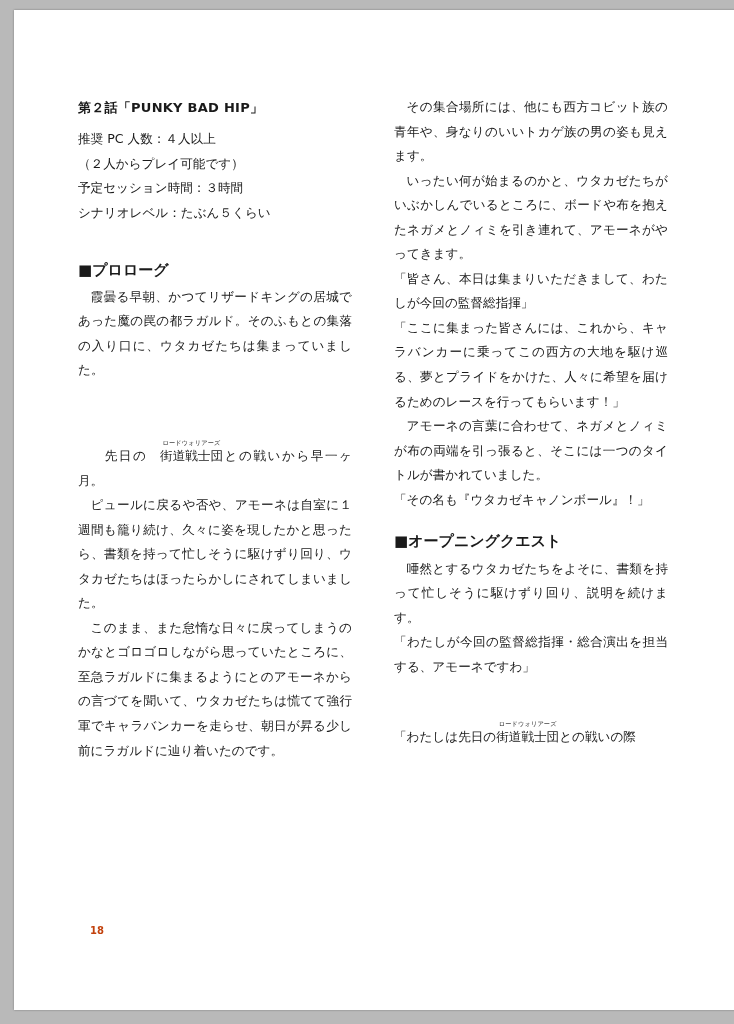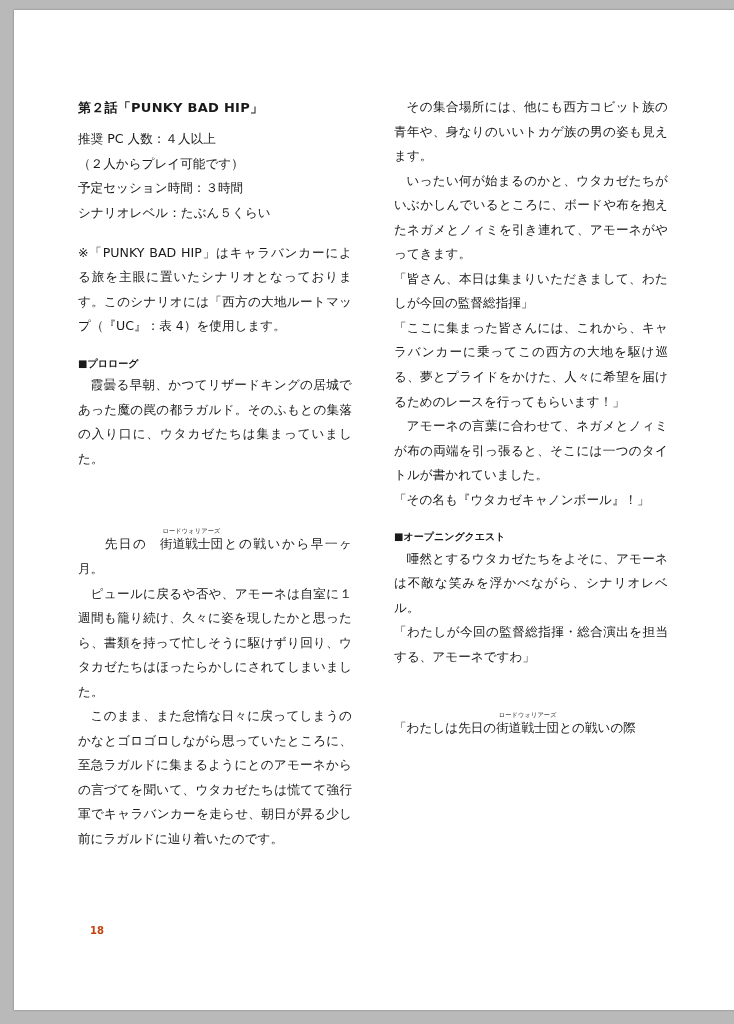--- a/index.html
+++ b/index.html
@@ -50,21 +50,21 @@
   .gap-sm { height: 7px; }
   .gap-md { height: 15px; }
   .gap-lg { height: 22px; }
   .title {
     font-weight: bold;
     font-size: 13px;
     letter-spacing: 0.02em;
   }
   .subhead {
     font-weight: bold;
-    font-size: 10px;
+    font-size: 15px;
   }
   .line {
     display: block;
   }
   .ruby {
     display: inline-block;
     position: relative;
     line-height: 1;
     vertical-align: baseline;
     margin-top: 45px;
@@ -97,40 +97,39 @@
     <div class="columns">
 
       <div class="col">
         <p class="title">第２話「PUNKY BAD HIP」</p>
         <div class="gap-sm"></div>
         <p class="line">推奨 PC 人数：４人以上</p>
         <p class="line">（２人からプレイ可能です）</p>
         <p class="line">予定セッション時間：３時間</p>
         <p class="line">シナリオレベル：たぶん５くらい</p>
         <div class="gap-md"></div>
-        <p>※「PUNKY BAD HIP」はキャラバンカーによる旅を主眼に置いたシナリオとなっております。このシナリオには「西方の大地ルートマップ（『UC』：表 4）を使用します。</p>
         <div class="gap-md"></div>
         <p class="subhead">■プロローグ</p>
         <p class="p-indent">霞曇る早朝、かつてリザードキングの居城であった魔の罠の都ラガルド。そのふもとの集落の入り口に、ウタカゼたちは集まっていました。</p>
         <div class="gap-lg"></div>
         <p class="p-indent">　先日の<span class="ruby"><span class="rt">ロードウォリアーズ</span><span>街道戦士団</span></span>との戦いから早一ヶ月。</p>
         <p class="p-indent">ピュールに戻るや否や、アモーネは自室に１週間も籠り続け、久々に姿を現したかと思ったら、書類を持って忙しそうに駆けずり回り、ウタカゼたちはほったらかしにされてしまいました。</p>
         <p class="p-indent">このまま、また怠惰な日々に戻ってしまうのかなとゴロゴロしながら思っていたところに、至急ラガルドに集まるようにとのアモーネからの言づてを聞いて、ウタカゼたちは慌てて強行軍でキャラバンカーを走らせ、朝日が昇る少し前にラガルドに辿り着いたのです。</p>
       </div>
 
       <div class="col">
         <p class="p-indent">その集合場所には、他にも西方コビット族の青年や、身なりのいいトカゲ族の男の姿も見えます。</p>
         <p class="p-indent">いったい何が始まるのかと、ウタカゼたちがいぶかしんでいるところに、ボードや布を抱えたネガメとノィミを引き連れて、アモーネがやってきます。</p>
         <p>「皆さん、本日は集まりいただきまして、わたしが今回の監督総指揮」</p>
         <p>「ここに集まった皆さんには、これから、キャラバンカーに乗ってこの西方の大地を駆け巡る、夢とプライドをかけた、人々に希望を届けるためのレースを行ってもらいます！」</p>
         <p class="p-indent">アモーネの言葉に合わせて、ネガメとノィミが布の両端を引っ張ると、そこには一つのタイトルが書かれていました。</p>
         <p>「その名も『ウタカゼキャノンボール』！」</p>
         <div class="gap-md"></div>
         <p class="subhead">■オープニングクエスト</p>
-        <p class="p-indent">唖然とするウタカゼたちをよそに、アモーネは不敵な笑みを浮かべながら、シナリオレベル。</p>
+        <p class="p-indent">唖然とするウタカゼたちをよそに、書類を持って忙しそうに駆けずり回り、説明を続けます。</p>
         <p>「わたしが今回の監督総指揮・総合演出を担当する、アモーネですわ」</p>
         <div class="gap-sm"></div>
         <p><span>「わたしは先日の</span><span class="ruby"><span class="rt">ロードウォリアーズ</span><span>街道戦士団</span></span><span>との戦いの際</span></p>
       </div>
 
     </div>
 
     <div class="pagenum">18</div>
   </div>
 </div>

